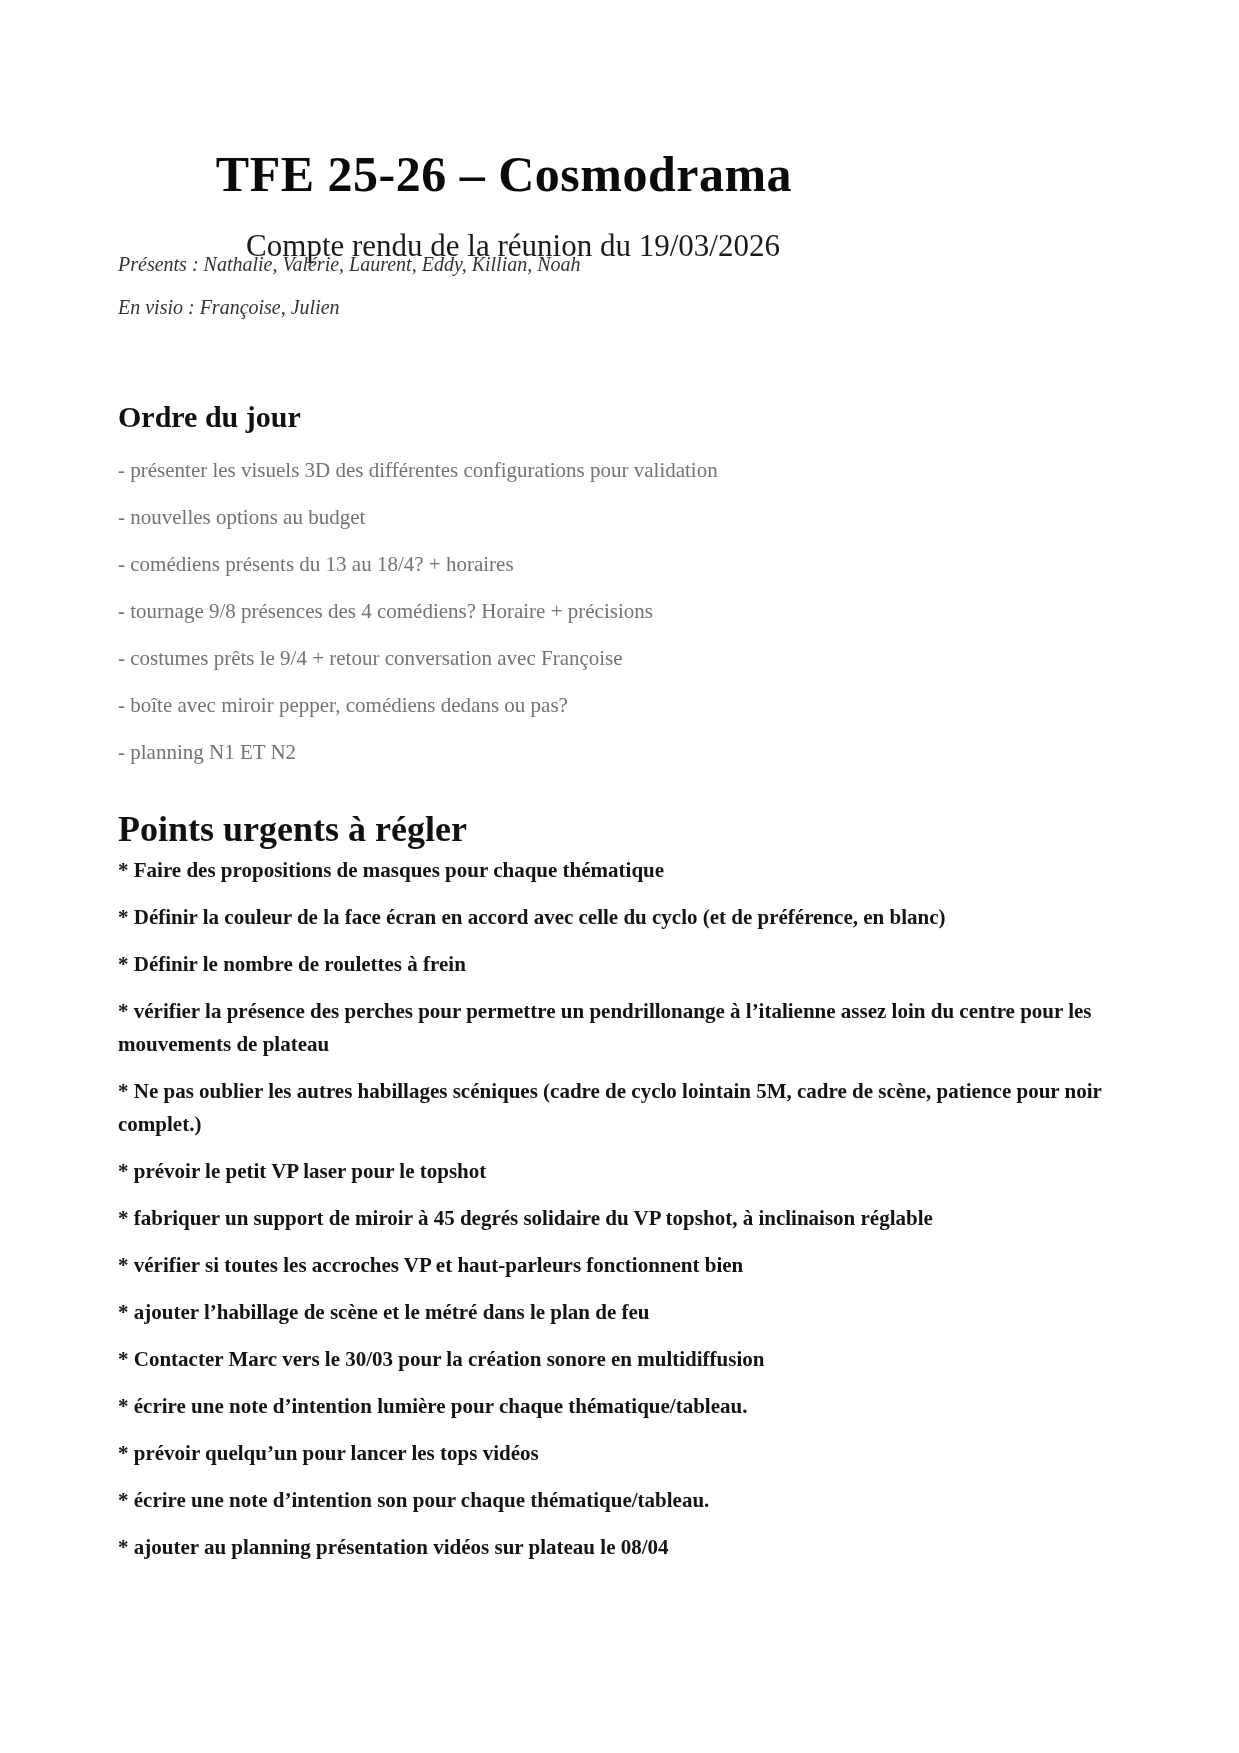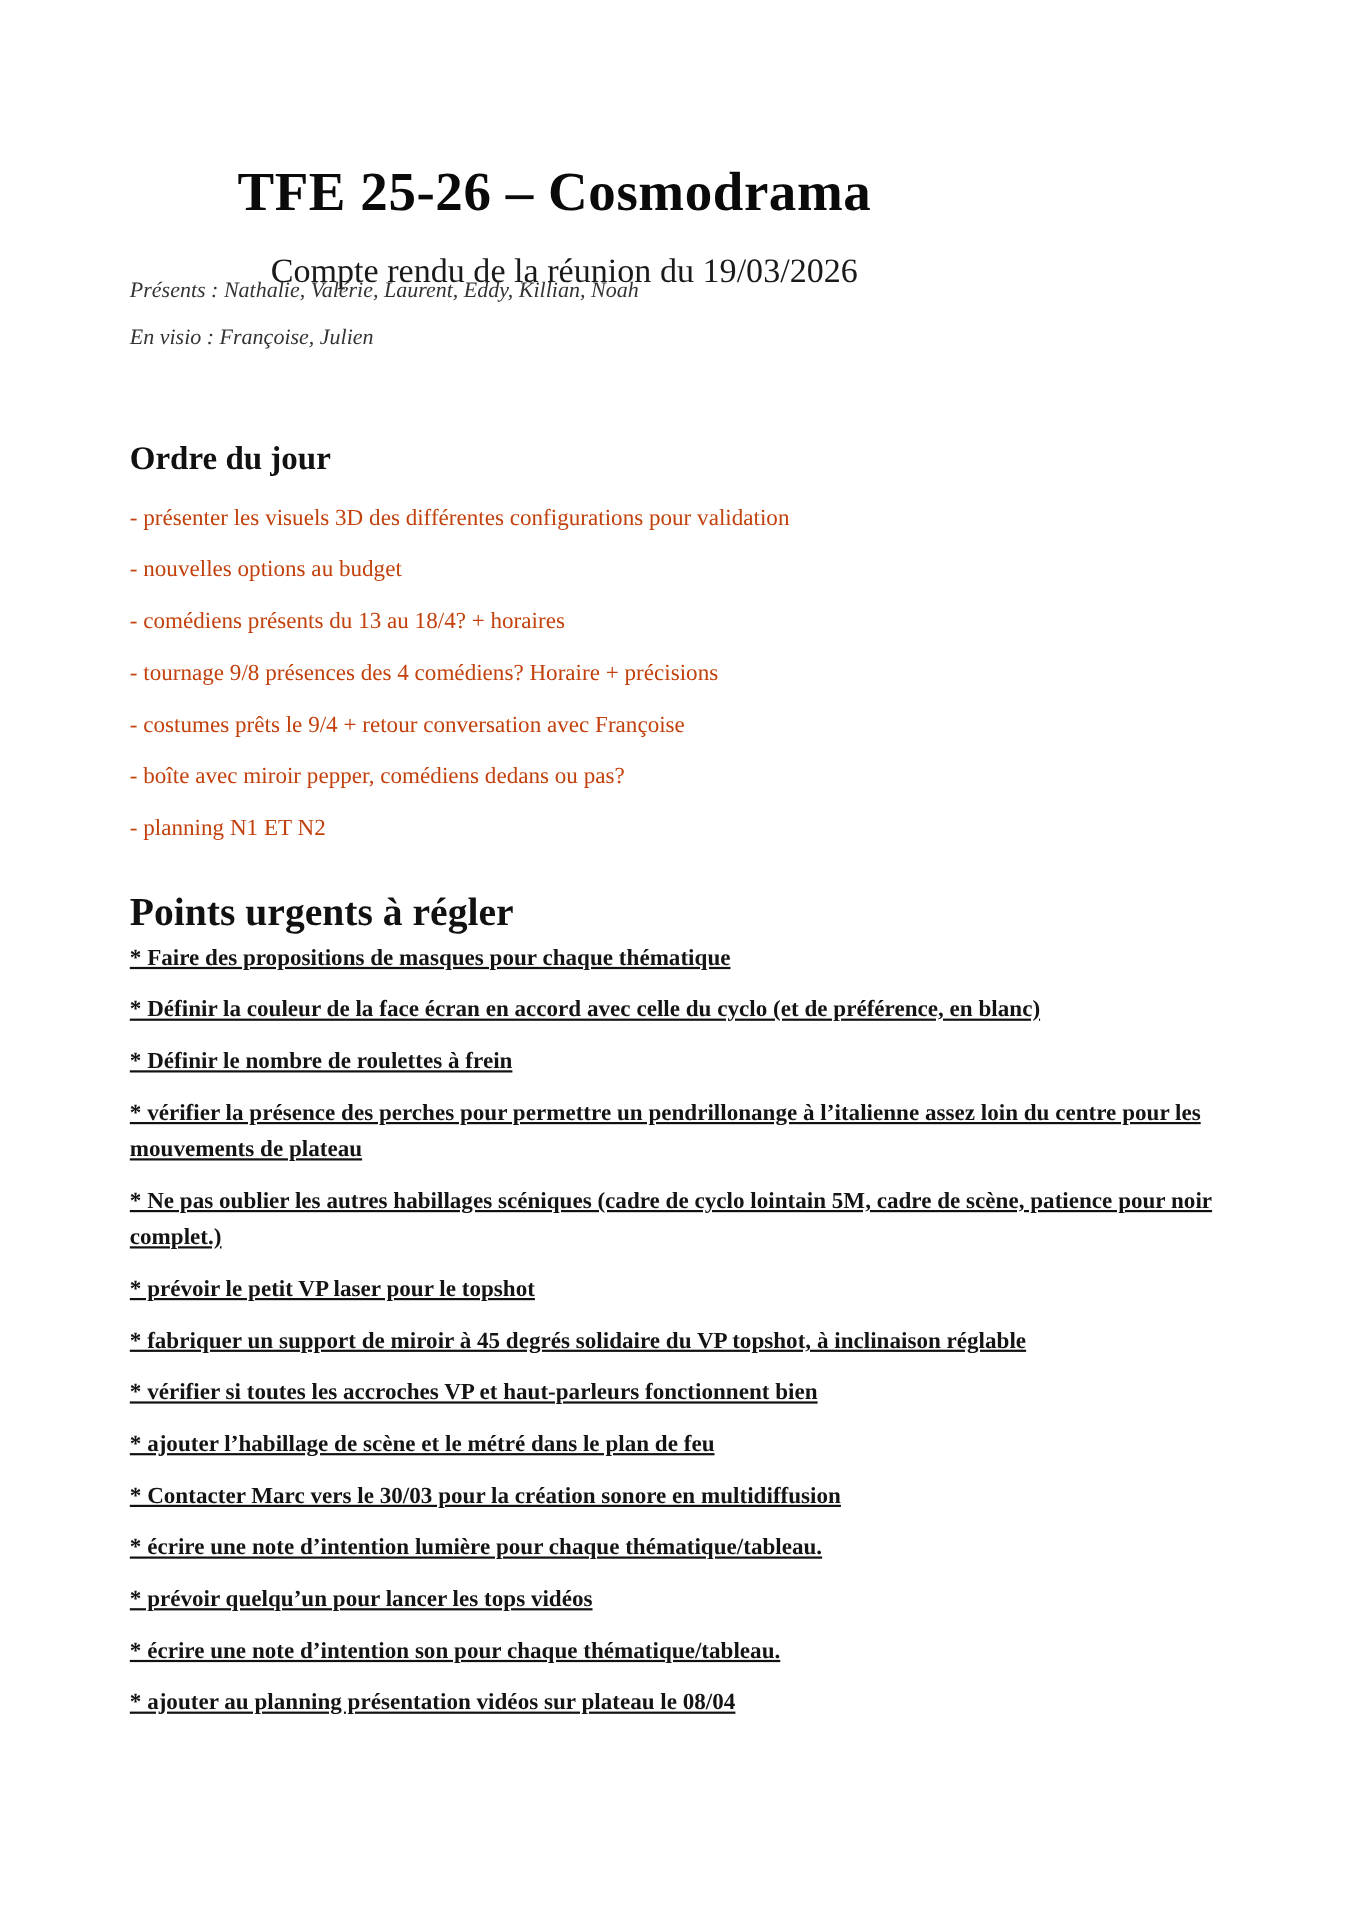--- a/index.html
+++ b/index.html
@@ -3,22 +3,22 @@
   <meta charset="utf-8">
   <style>
     html, body { margin:0; padding:0; background:#ffffff; }
     body { width:1239px; height:1753px; position:relative; overflow:hidden; color:#111; font-family:"Liberation Serif","DejaVu Serif",serif; }
     .page { position:absolute; left:0; top:0; width:1239px; height:1753px; }
     .title { position:absolute; left:0; width:1008px; top:145px; text-align:center; font-size:50px; font-weight:bold; letter-spacing:0.5px; color:#0a0a0a; }
     .subtitle { position:absolute; left:0; width:1026px; top:228px; text-align:center; font-size:31px; color:#1a1a1a; }
     .meta { position:absolute; left:118px; font-style:italic; font-size:20px; color:#333; }
     .h2 { position:absolute; left:118px; font-size:30px; font-weight:bold; color:#111; }
     .agenda { position:absolute; left:118px; top:455px; margin:0; padding:0; list-style:none; }
-    .agenda li { height:47px; line-height:30px; font-size:21px; color:#c2410c; white-space:nowrap; }
-    .urgent { position:absolute; left:118px; top:854px; width:1000px; margin:0; padding:0; list-style:none;text-decoration:underline; }
+    .agenda li { height:47px; line-height:30px; font-size:21px; color:#737373; white-space:nowrap; }
+    .urgent { position:absolute; left:118px; top:854px; width:1000px; margin:0; padding:0; list-style:none; }
     .urgent li { font-size:21px; font-weight:bold; line-height:33px; color:#141414; margin-bottom:14px; }
   </style>
 </head>
 <body>
 
 <div class="page">
   <div class="title">TFE 25-26 – Cosmodrama</div>
   <div class="subtitle">Compte rendu de la réunion du 19/03/2026</div>
   <div class="meta" style="top:253px;">Présents : Nathalie, Valérie, Laurent, Eddy, Killian, Noah</div>
   <div class="meta" style="top:296px;">En visio : Françoise, Julien</div>

